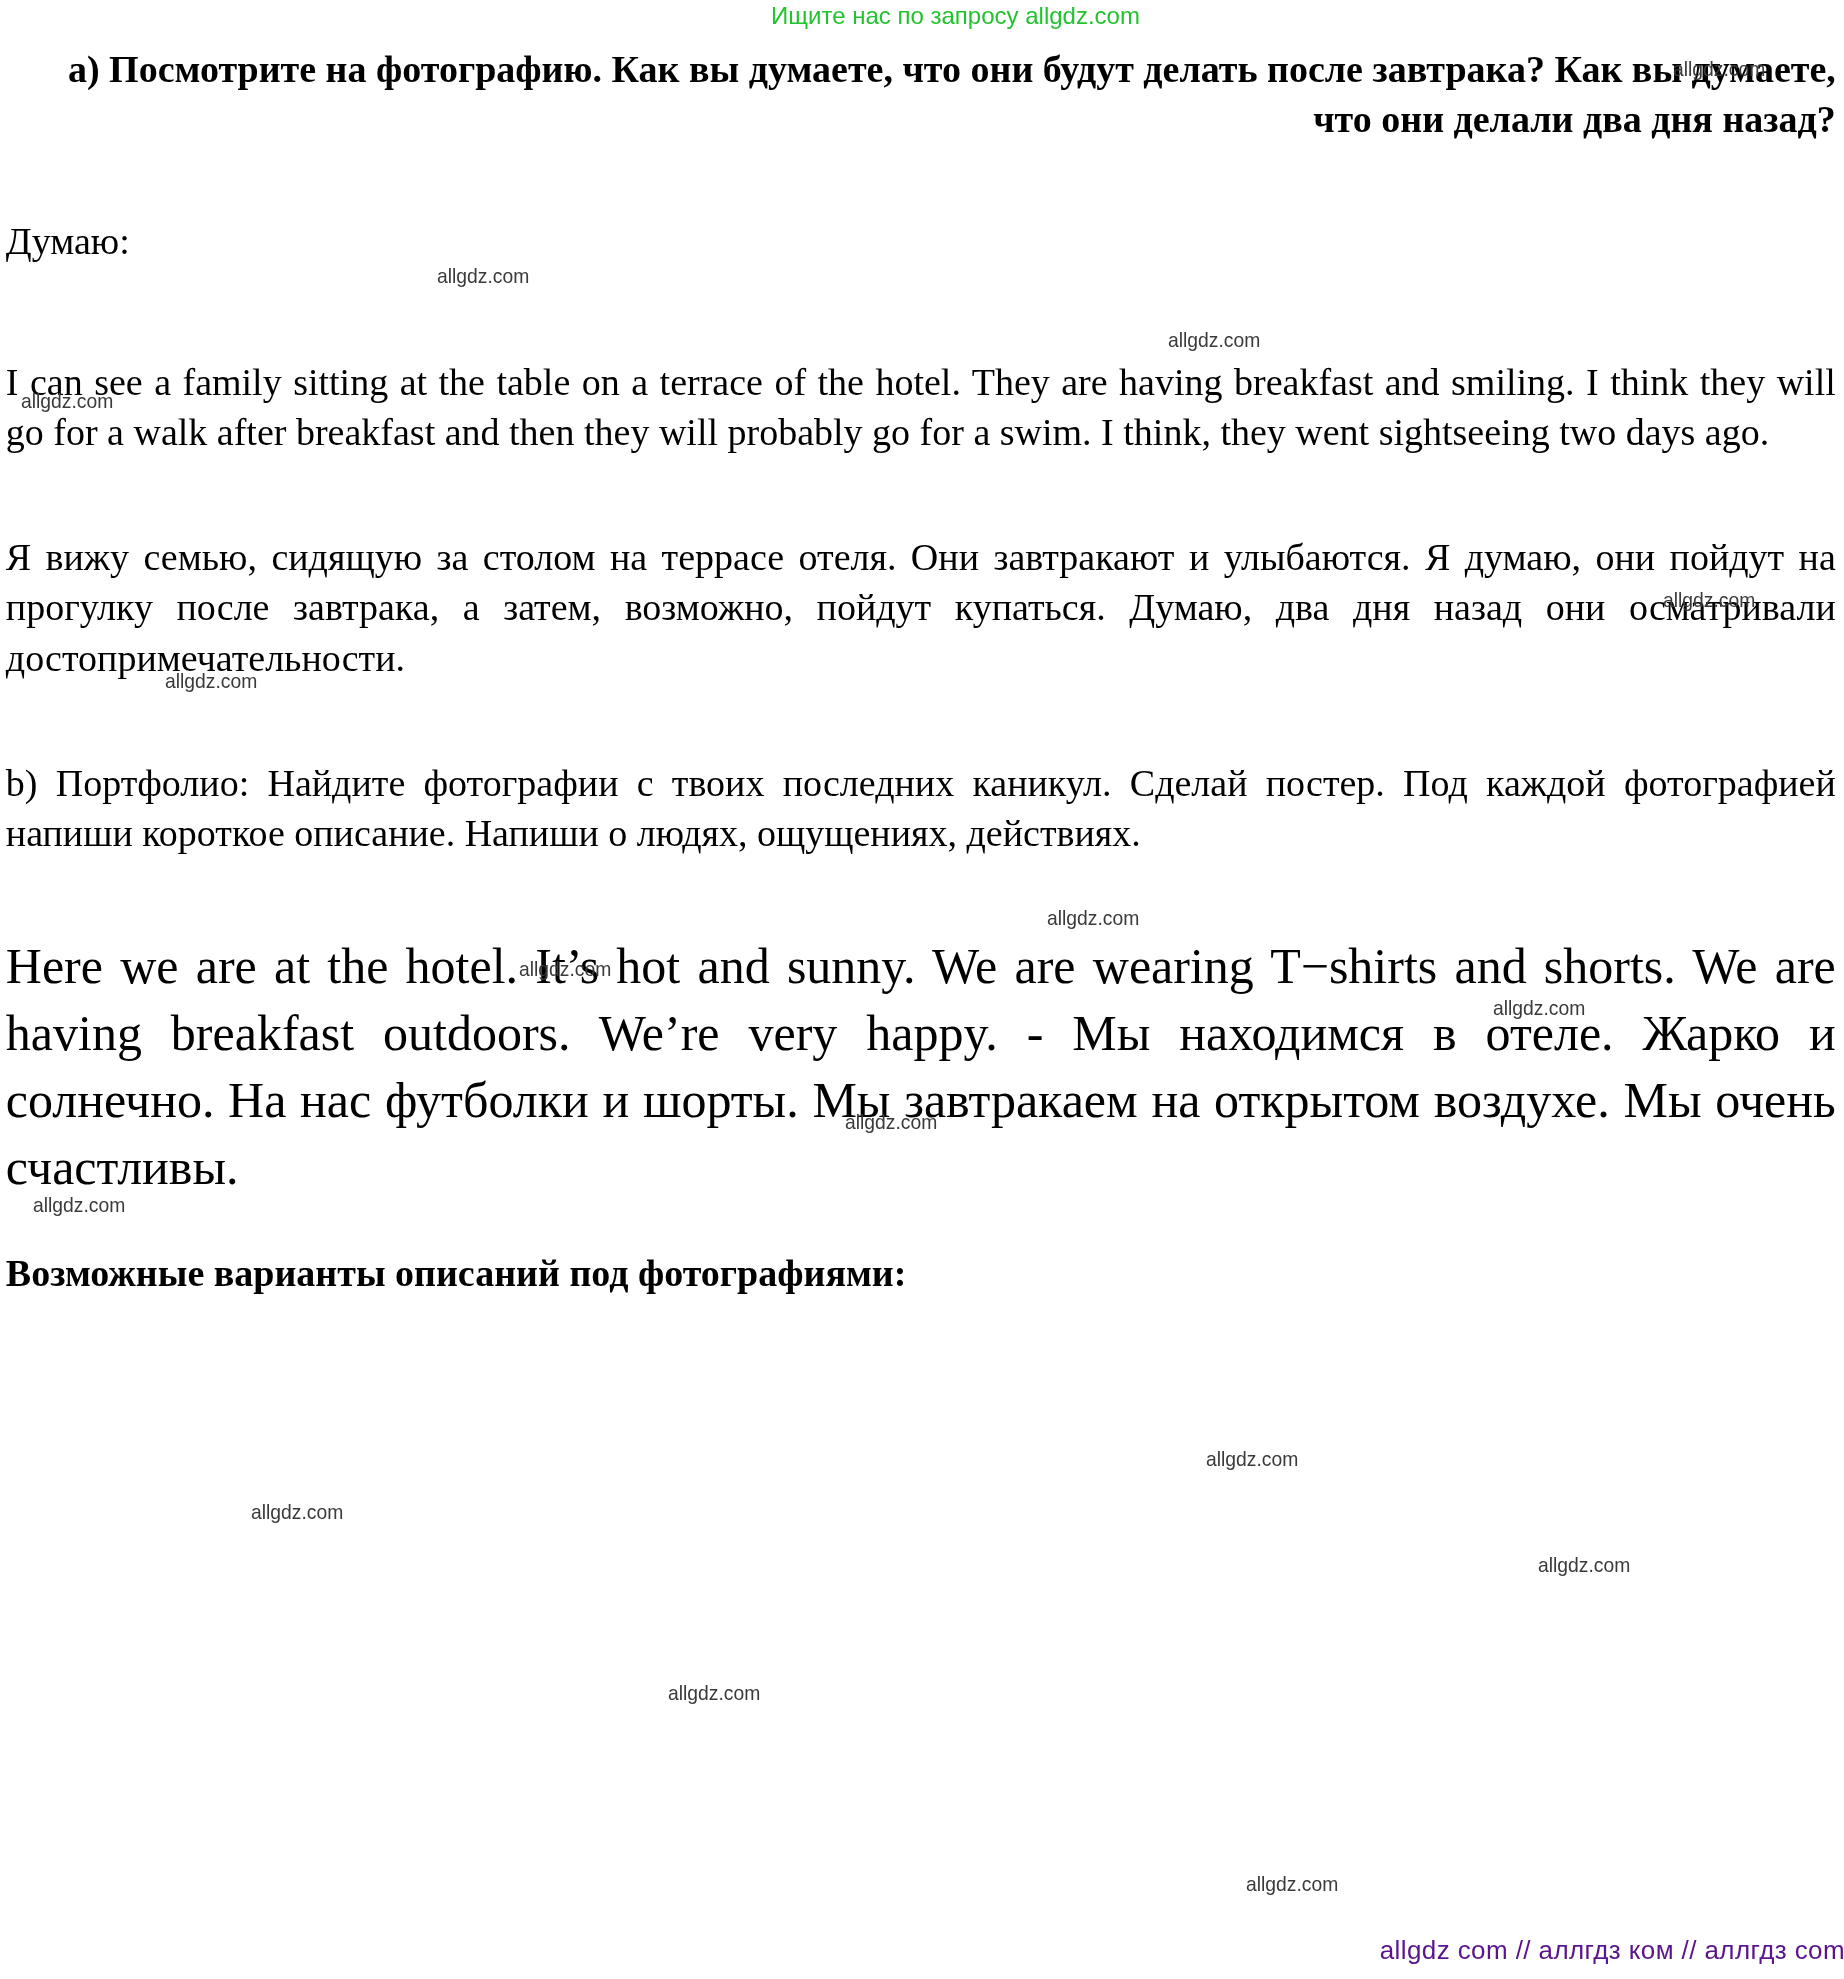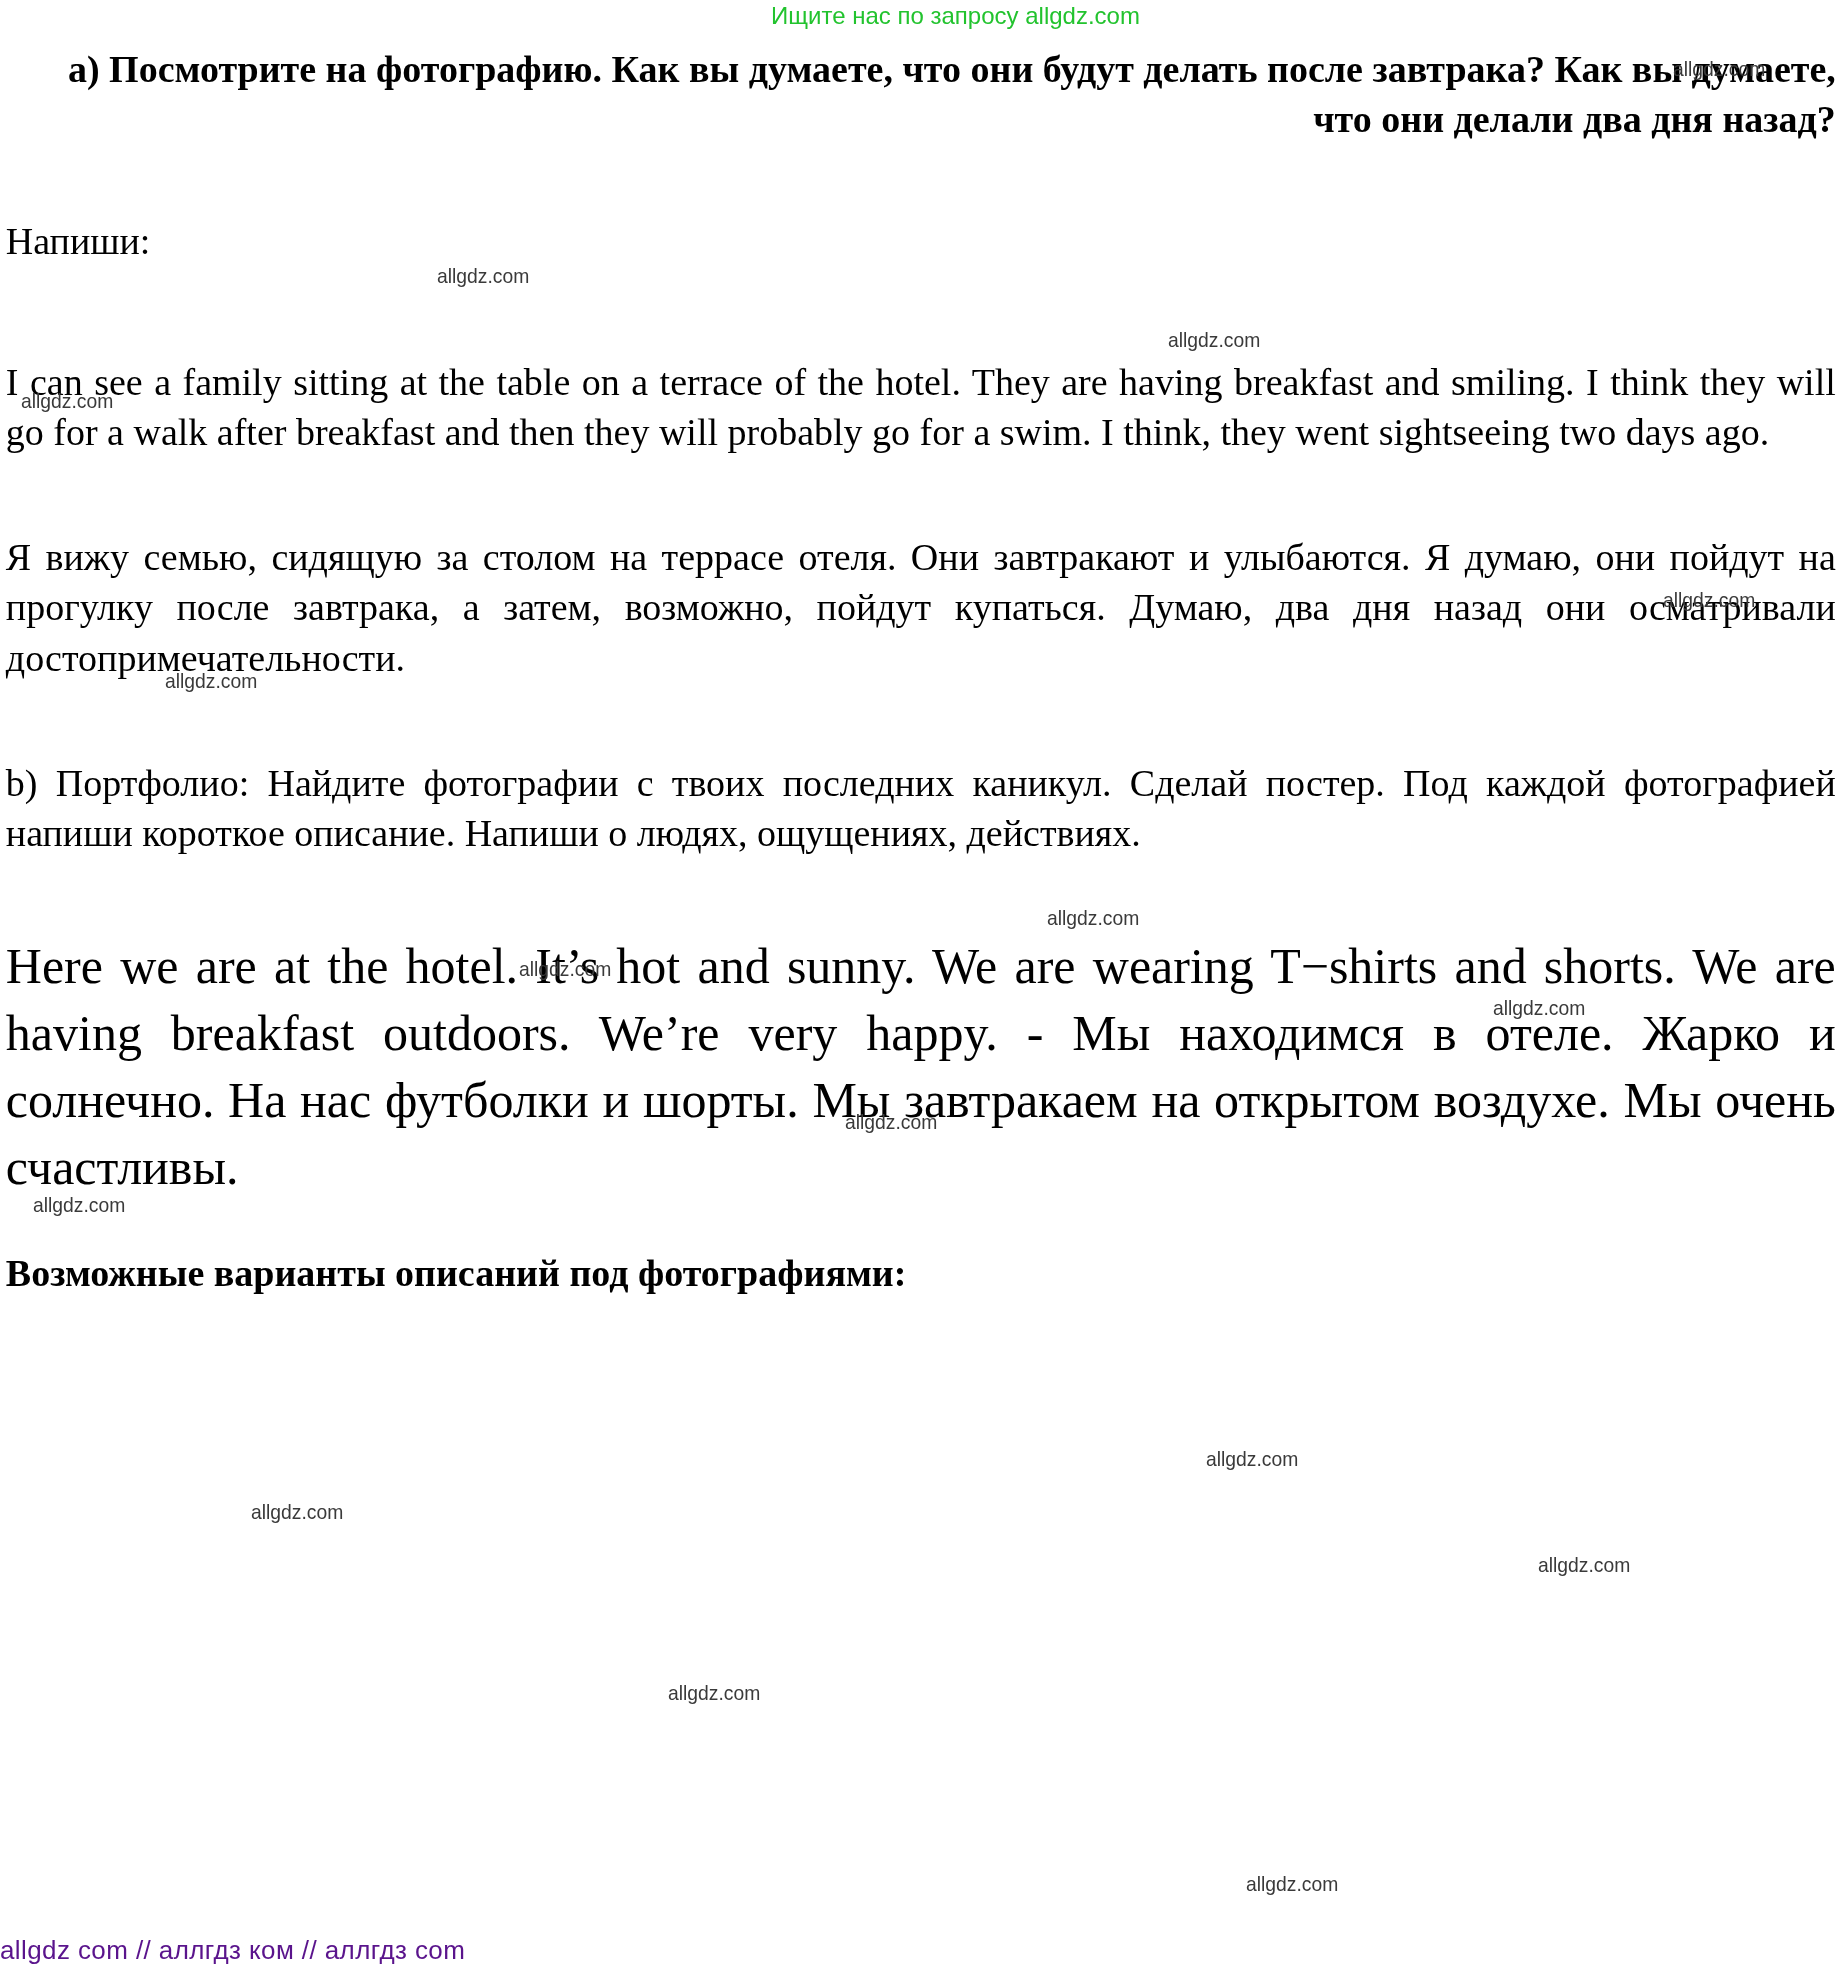--- a/index.html
+++ b/index.html
@@ -112,21 +112,21 @@
     transform-origin: left center;
     pointer-events: none;
   }
 
   
   .footer {
     position: absolute;
     left: 0;
     bottom: 13.4px;
     width: 1845px;
-    text-align: left;
+    text-align: right;
     font-family: "Liberation Sans", "DejaVu Sans", sans-serif;
     font-size: 26px;
     color: #5a148c;
     white-space: nowrap;
     letter-spacing: 0.4px;
   }
 </style>
 </head>
 <body>
 
@@ -134,21 +134,21 @@
 
   <div class="promo-banner" style="color: rgb(34, 195, 46);">Ищите нас по запросу allgdz.com</div>
 
   <div class="content">
 
 
     <p class="para nojust">a) Посмотрите на фотографию. Как вы думаете, что они будут делать после завтрака? Как вы думаете, что они делали два дня назад?</p>
 
     <div class="spacer-lg"></div>
 
-    <p class="answer-label">Напиши:</p>
+    <p class="answer-label">Думаю:</p>
 
     <div class="spacer-xl"></div>
 
     <p class="para">I can see a family sitting at the table on a terrace of the hotel. They are having breakfast and smiling. I think they will go for a walk after breakfast and then they will probably go for a swim. I think, they went sightseeing two days ago.</p>
 
     <div class="spacer-lg"></div>
 
     <p class="para ru-just">Я вижу семью, сидящую за столом на террасе отеля. Они завтракают и улыбаются. Я думаю, они пойдут на прогулку после завтрака, а затем, возможно, пойдут купаться. Думаю, два дня назад они осматривали достопримечательности.</p>
 
     <div class="spacer-lg"></div>

